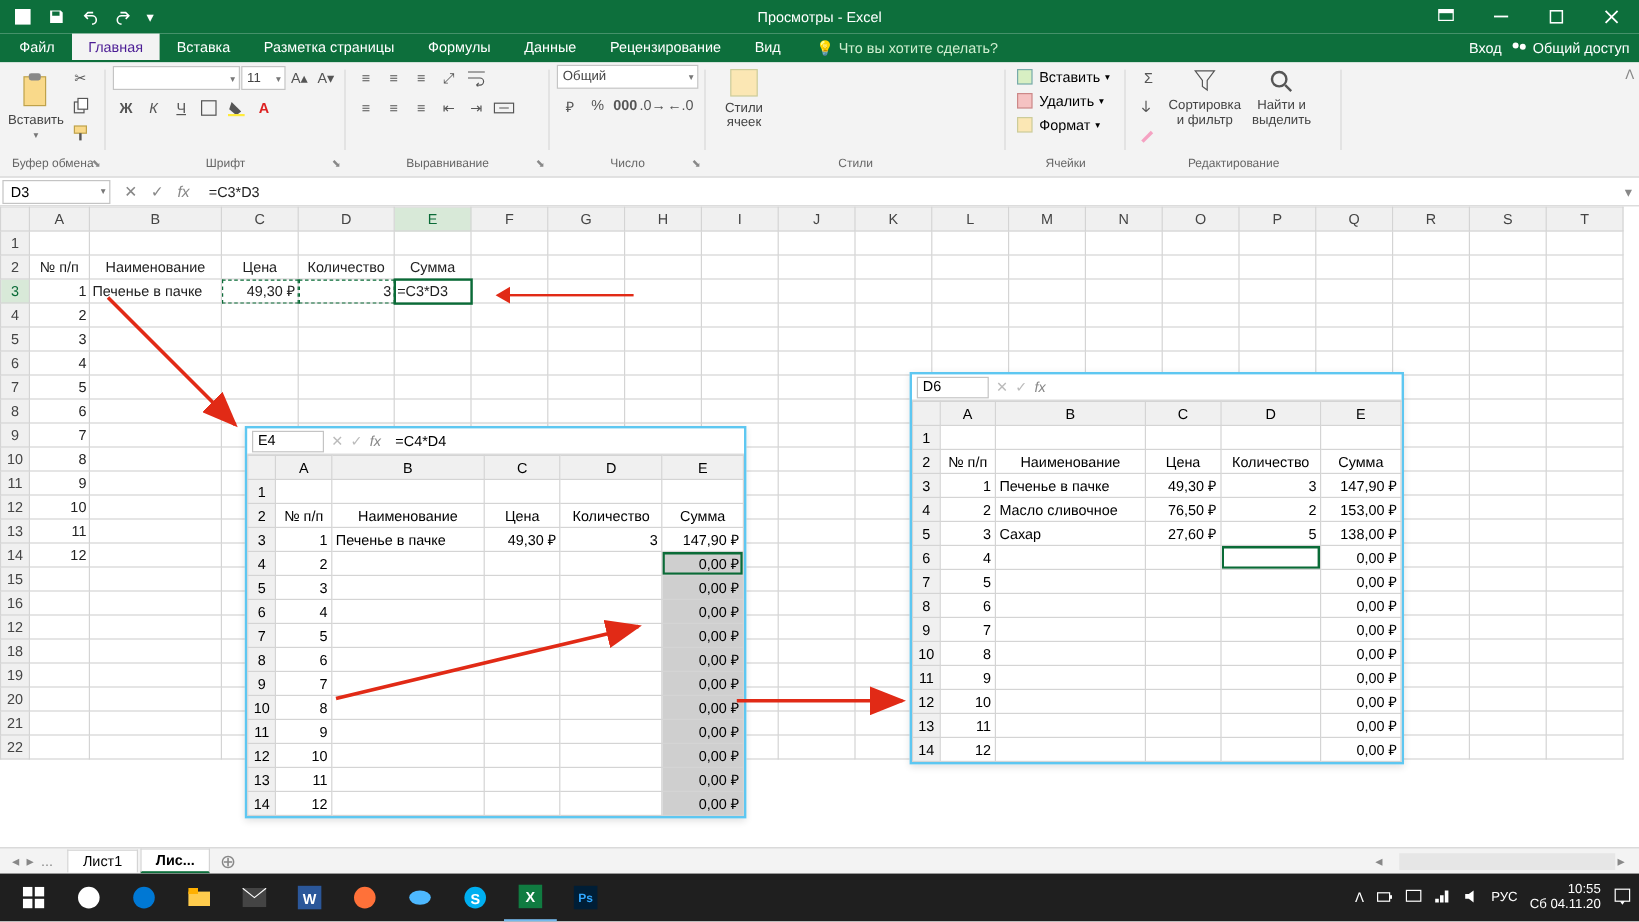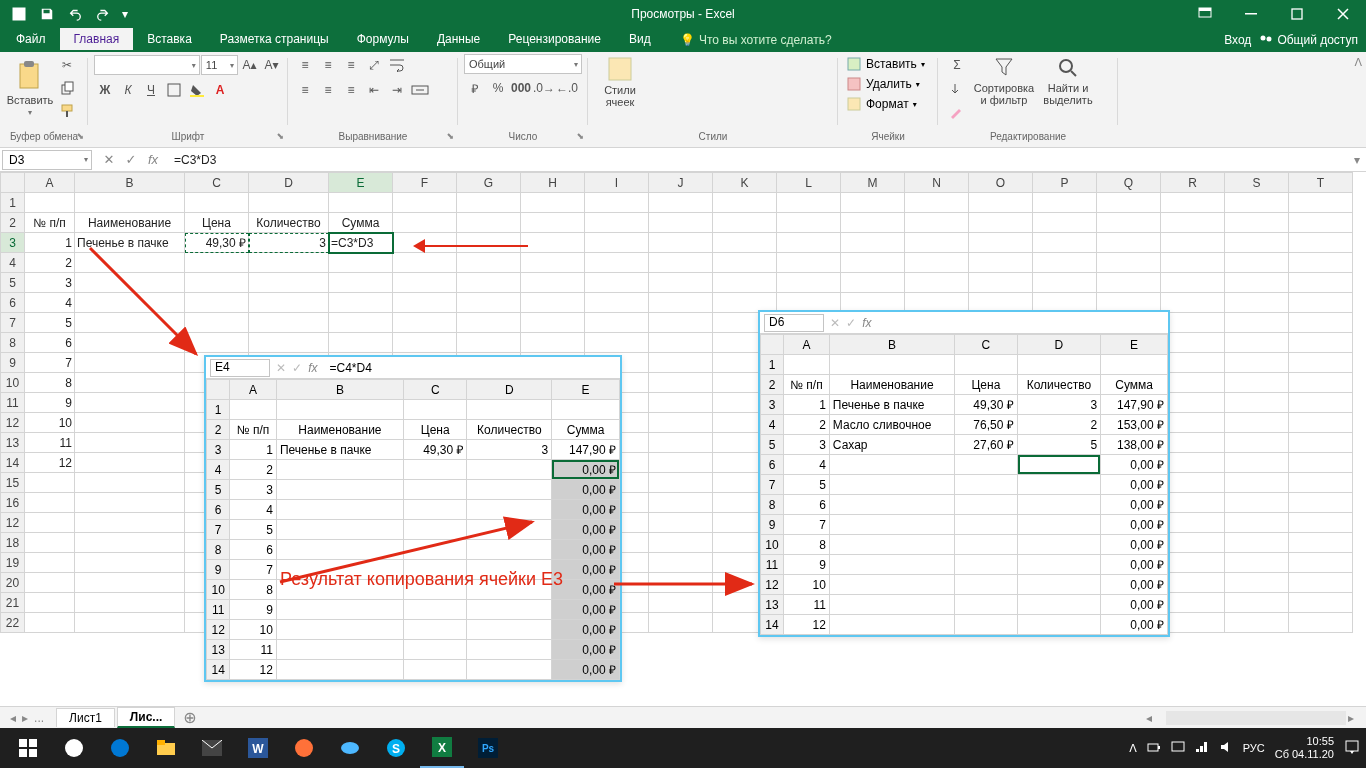--- a/index.html
+++ b/index.html
@@ -1169,21 +1169,20 @@
 
 <svg style="position:absolute;left:280px;top:310px;width:260px;height:110px;overflow:visible">
       <defs>
         <marker id="ah2" markerWidth="10" markerHeight="8" refX="9" refY="4" orient="auto">
           <path d="M0 0l10 4-10 4z" fill="#e12a16"></path>
         </marker>
       </defs>
       <line x1="0" y1="100" x2="252" y2="40" stroke="#e12a16" stroke-width="3" marker-end="url(#ah2)"></line>
     </svg>
 
-<div class="callout" style="left:280px;top:395px;line-height:24px">Результат копирования ячейки E3</div>
 
 <svg style="position:absolute;left:614px;top:404px;width:146px;height:20px;overflow:visible">
       <defs>
         <marker id="ah3" markerWidth="10" markerHeight="8" refX="9" refY="4" orient="auto">
           <path d="M0 0l10 4-10 4z" fill="#e12a16"></path>
         </marker>
       </defs>
       <line x1="0" y1="8" x2="138" y2="8" stroke="#e12a16" stroke-width="3" marker-end="url(#ah3)"></line>
     </svg>
 

